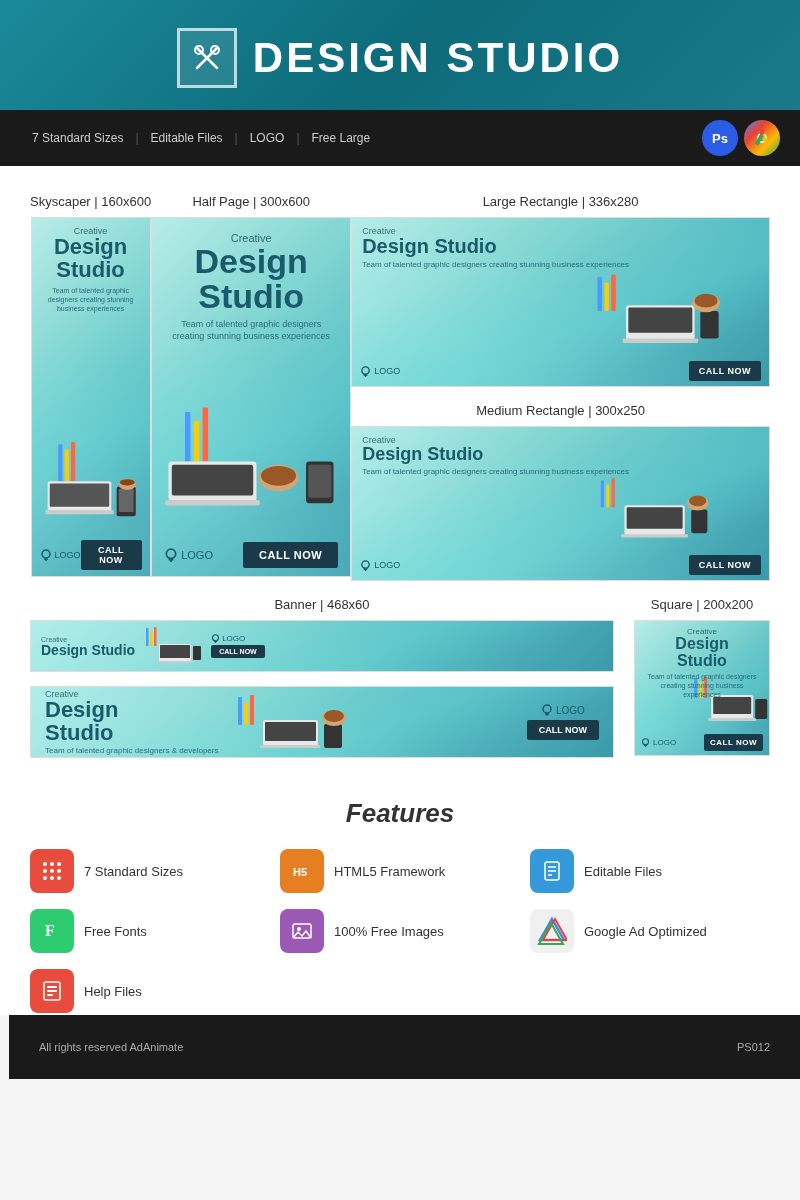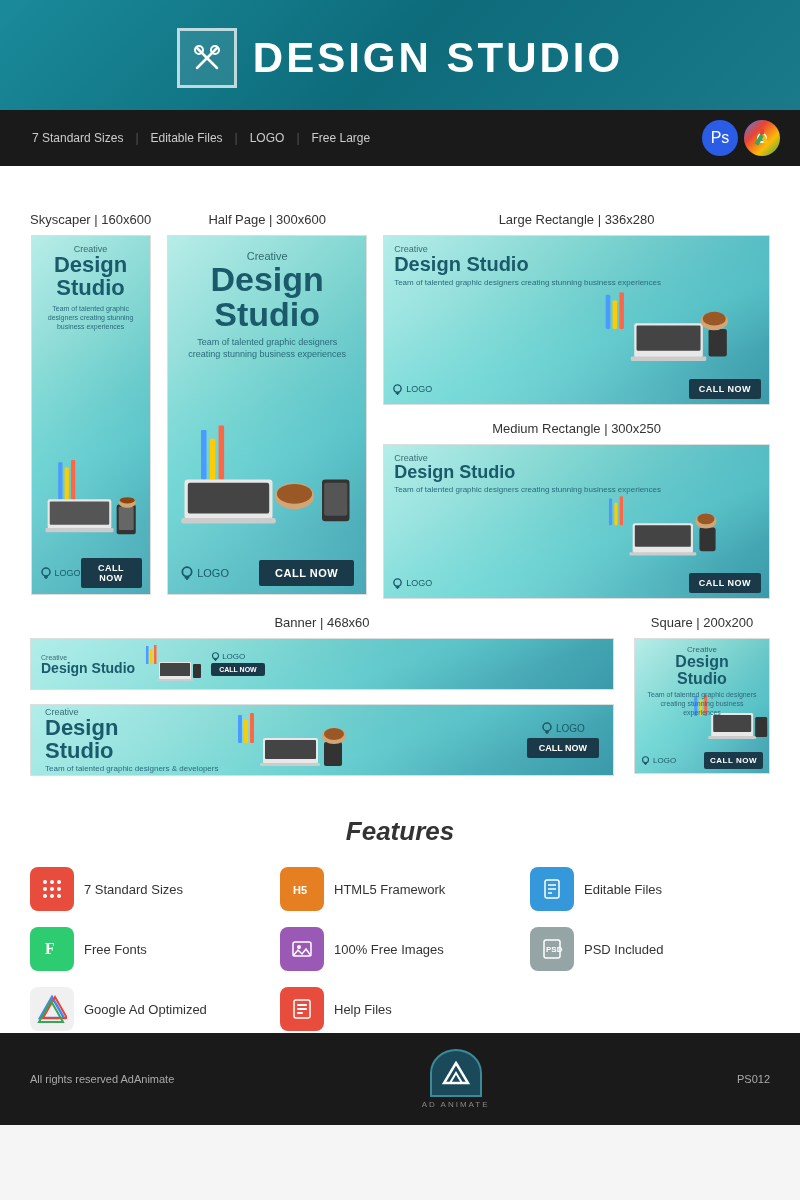--- a/index.html
+++ b/index.html
@@ -94,22 +94,21 @@
 
     
     .main {
       background: white;
       padding: 20px 30px;
     }
 
     
     .ad-grid-top {
       display: flex;
-      gap: 16px;
-      margin-top: 26px;
+      margin-top: 8px;
       align-items: flex-start;
     }
 
     .ad-section-label {
       font-size: 13px;
       color: #333;
       margin-bottom: 8px;
       text-align: center;
     }
 
@@ -240,25 +239,26 @@
     }
     .feature-label {
       font-size: 13px;
       color: #333;
       font-weight: 500;
     }
 
     
     .footer {
       background: #1a1a1a;
-      padding: 16px 30px;
+      padding: 26px 30px;
       display: flex;
       align-items: center;
       justify-content: space-between;
       margin-top: 0;
+      margin-left: 9px;
     }
     .footer-left { color: #aaa; font-size: 11px; }
     .footer-center {
       text-align: center;
     }
     .footer-right { color: #aaa; font-size: 11px; }
 
     .ad-mockup-inner {
       position: relative;
       height: 100%;
@@ -310,21 +310,21 @@
   <div class="navbar-links">
     <span class="navbar-link">7 Standard Sizes</span>
     <span class="navbar-sep">|</span>
     <span class="navbar-link">Editable Files</span>
     <span class="navbar-sep">|</span>
     <span class="navbar-link">LOGO</span>
     <span class="navbar-sep">|</span>
     <span class="navbar-link">Free Large</span>
   </div>
   <div class="navbar-icons">
-    <div class="navbar-icon ps" style="font-size:16px; font-weight:400;">Ps</div>
+    <div class="navbar-icon ps" style="font-size:13px; font-weight:700;">Ps</div>
     <div class="navbar-icon gc" style="font-size:16px;">
       <svg width="22" height="22" viewBox="0 0 22 22">
         <circle cx="11" cy="11" r="5" fill="white"></circle>
         <circle cx="11" cy="11" r="3" fill="#4285F4"></circle>
         <path d="M11 2 L11 8" stroke="#EA4335" stroke-width="4"></path>
         <path d="M11 8 L16.5 17.5" stroke="#FBBC05" stroke-width="4"></path>
         <path d="M11 8 L5.5 17.5" stroke="#34A853" stroke-width="4"></path>
       </svg>
     </div>
   </div>
@@ -670,29 +670,20 @@
       <div class="feature-icon" style="background:#9b59b6;">
         <svg width="24" height="24" viewBox="0 0 24 24">
             <rect x="3" y="5" width="18" height="14" rx="2" stroke="white" stroke-width="1.5" fill="none"></rect>
             <circle cx="9" cy="10" r="2" fill="white"></circle>
             <polyline points="3,19 8,13 12,17 16,12 21,19" fill="none" stroke="white" stroke-width="1.5"></polyline>
           </svg>
       </div>
       <span class="feature-label">100% Free Images</span>
     </div>
 
-    <div class="feature-item">
-      <div class="feature-icon" style="background:#95a5a6;">
-        <svg width="24" height="24" viewBox="0 0 24 24" fill="white">
-            <rect x="4" y="3" width="16" height="18" rx="2" stroke="white" stroke-width="1.5" fill="none"></rect>
-            <text x="6" y="15" font-size="8" font-weight="bold" font-family="Arial" fill="white">PSD</text>
-          </svg>
-      </div>
-      <span class="feature-label">PSD Included</span>
-    </div>
 
 
     <div class="feature-item">
       <div class="feature-icon" style="background:#f0f0f0;">
         <svg width="30" height="30" viewBox="0 0 30 30">
           <polygon points="15,3 27,24 3,24" fill="none" stroke="#4285F4" stroke-width="2.5"></polygon>
           <polygon points="15,3 27,24 3,24" fill="none" stroke="#EA4335" stroke-width="2" transform="translate(3,0)"></polygon>
           <polygon points="15,3 27,24 3,24" fill="none" stroke="#34A853" stroke-width="2" transform="translate(-1,4)"></polygon>
         </svg>
       </div>
@@ -709,25 +700,14 @@
           </svg>
       </div>
       <span class="feature-label">Help Files</span>
     </div>
 
   </div>
 </div>
 
 <div class="footer">
   <div class="footer-left">All rights reserved AdAnimate</div>
-  <div class="footer-center">
-    <div style="display:flex;flex-direction:column;align-items:center;">
-      <div style="width:52px;height:48px;border-radius:50% 50% 0 0;background:#1a4a5a;border:2px solid #3a8a9a;display:flex;align-items:center;justify-content:center;">
-        <svg width="28" height="24" viewBox="0 0 28 24">
-          <polygon points="14,2 26,22 2,22" fill="none" stroke="white" stroke-width="2.5"></polygon>
-          <polyline points="8,22 14,12 20,22" fill="none" stroke="white" stroke-width="2"></polyline>
-        </svg>
-      </div>
-      <div style="color:#888;font-size:8px;letter-spacing:2px;margin-top:3px;text-transform:uppercase;">AD ANIMATE</div>
-    </div>
-  </div>
   <div class="footer-right">PS012</div>
 </div>
 
 </body></html>

